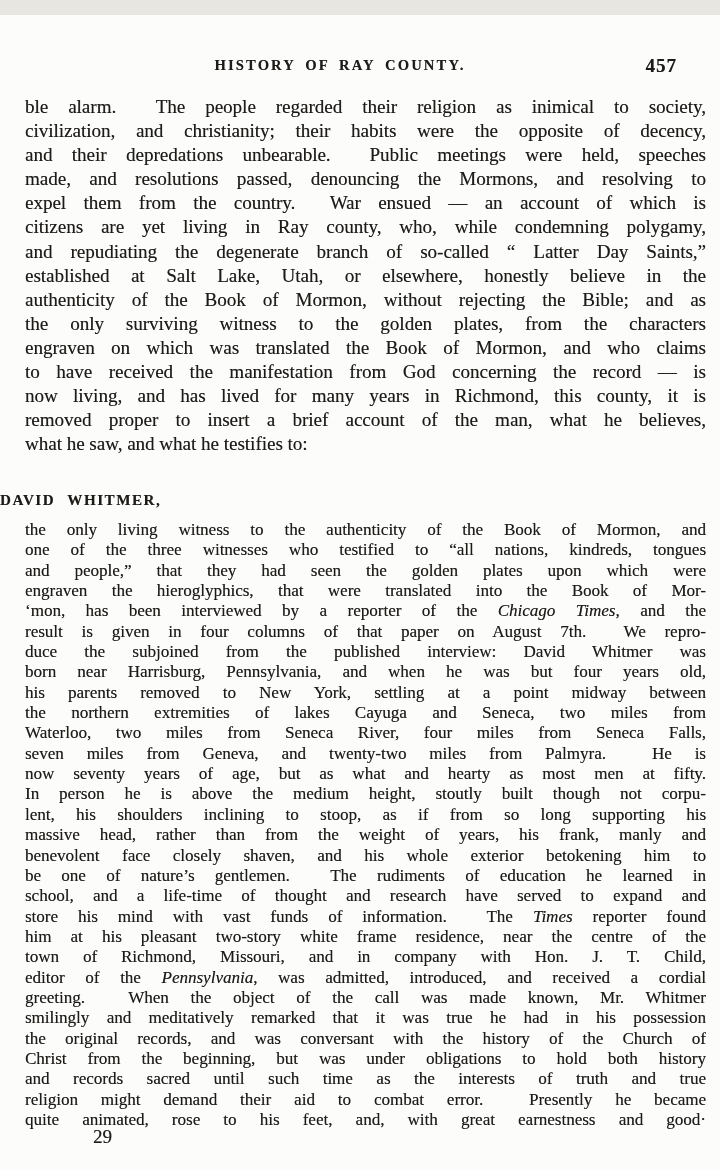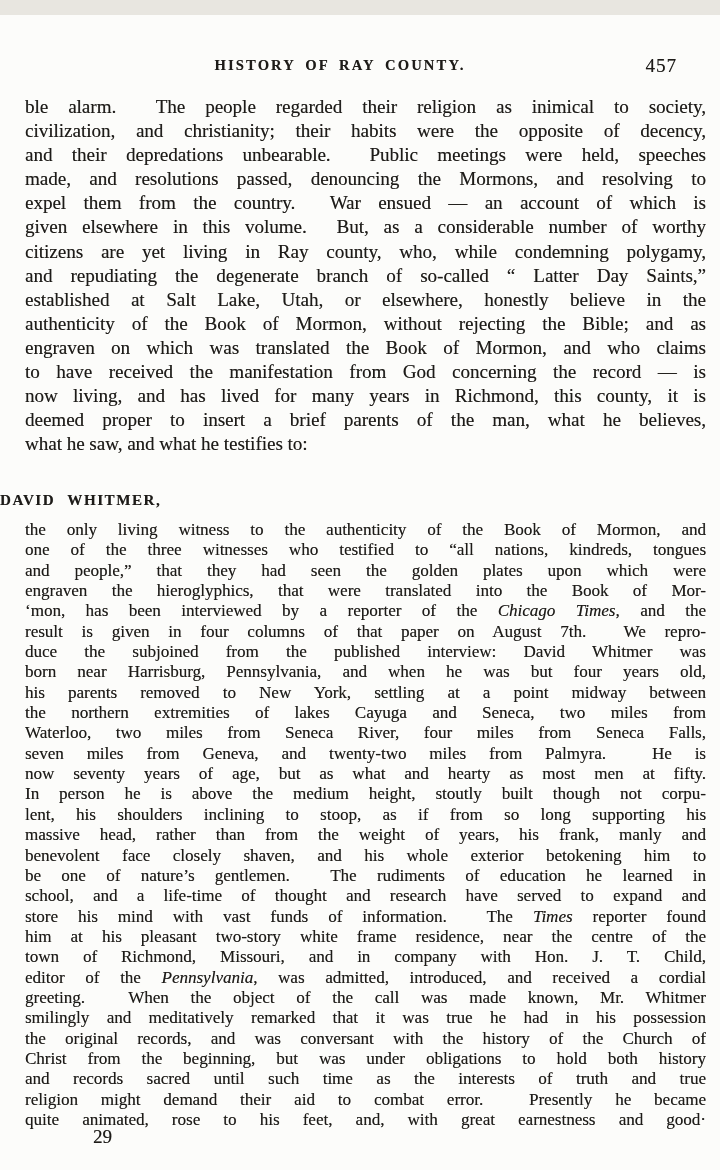--- a/index.html
+++ b/index.html
@@ -35,21 +35,21 @@
     font-size: 14.5px;
     font-weight: bold;
     letter-spacing: 2.2px;
     word-spacing: 4px;
   }
   .page-number {
     position: absolute;
     right: 43px;
     top: -2px;
     font-size: 19px;
-    font-weight: normal;
+    font-weight: bold;
     letter-spacing: 1px;
   }
 
   .para {
     position: absolute;
     left: 25px;
     width: 681px;
   }
   .para .line {
     text-align: justify;
@@ -105,29 +105,29 @@
     <div class="header-title">HISTORY OF RAY COUNTY.</div>
     <div class="page-number">457</div>
   </header>
 
   <section class="para para1" id="para1">
       <div class="line"><span>ble alarm.  The people regarded their religion as inimical to society,</span></div>
       <div class="line"><span>civilization, and christianity; their habits were the opposite of decency,</span></div>
       <div class="line"><span>and their depredations unbearable.  Public meetings were held, speeches</span></div>
       <div class="line"><span>made, and resolutions passed, denouncing the Mormons, and resolving to</span></div>
       <div class="line"><span>expel them from the country.  War ensued — an account of which is</span></div>
-      <div class="line"><span>given elsewhere in this volume.  But, as a considerable number of worthy</span></div>
       <div class="line"><span>citizens are yet living in Ray county, who, while condemning polygamy,</span></div>
       <div class="line"><span>and repudiating the degenerate branch of so-called “ Latter Day Saints,”</span></div>
       <div class="line"><span>established at Salt Lake, Utah, or elsewhere, honestly believe in the</span></div>
       <div class="line"><span>authenticity of the Book of Mormon, without rejecting the Bible; and as</span></div>
+      <div class="line"><span>the only surviving witness to the golden plates, from the characters</span></div>
       <div class="line"><span>engraven on which was translated the Book of Mormon, and who claims</span></div>
       <div class="line"><span>to have received the manifestation from God concerning the record — is</span></div>
       <div class="line"><span>now living, and has lived for many years in Richmond, this county, it is</span></div>
-      <div class="line"><span>deemed proper to insert a brief parents of the man, what he believes,</span></div>
+      <div class="line"><span>removed proper to insert a brief account of the man, what he believes,</span></div>
       <div class="line no-justify-last"><span>what he saw, and what he testifies to:</span></div>
     </section>
 
   <h2 class="section-heading">DAVID WHITMER,</h2>
 
   <section class="para para2" id="para2">
       <div class="line"><span>the only living witness to the authenticity of the Book of Mormon, and</span></div>
       <div class="line"><span>one of the three witnesses who testified to “all nations, kindreds, tongues</span></div>
       <div class="line"><span>and people,” that they had seen the golden plates upon which were</span></div>
       <div class="line"><span>engraven the hieroglyphics, that were translated into the Book of Mor-</span></div>

